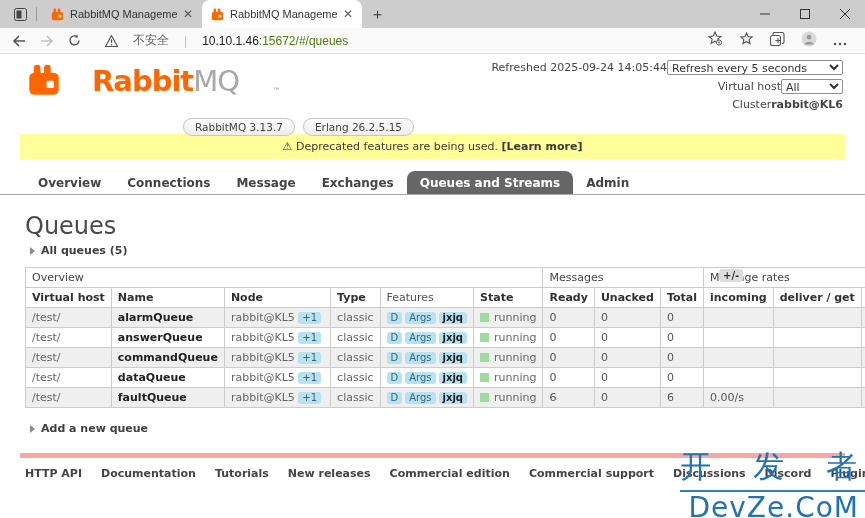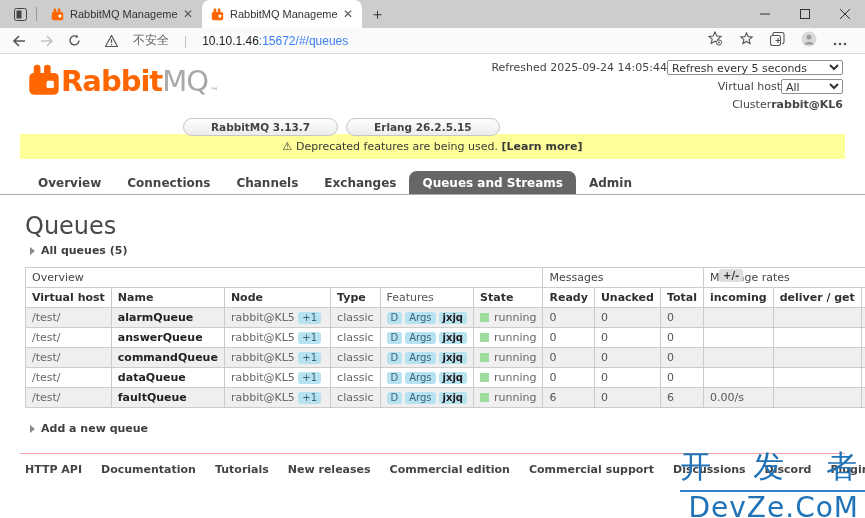--- a/index.html
+++ b/index.html
@@ -16,36 +16,36 @@
   .tab-close { color:#555; font-size:12px; line-height:1; }
   .newtab { margin-left:8px; font-size:15px; color:#333; }
   .chrome-spacer { flex:1; }
   .win-controls { display:flex; height:28px; align-self:flex-start; }
   .win-btn { width:40px; height:28px; display:flex; align-items:center; justify-content:center; }
 
   .toolbar { height:26px; background:#fafafa; border-bottom:1px solid #ddd; display:flex; align-items:center; padding:0 12px; }
   .nav-ic { margin-right:14px; display:flex; align-items:center; }
   .urlbar { display:flex; align-items:center; gap:15px; font-size:12px; color:#5f6368; margin-left:10px; flex:1; }
   .url-host { color:#202124; }
-  .url-path { color:#3b82f6; }
+  .url-path { color:#4d7c0f; }
   .url-divider { color:#c0c0c0; }
   .tb-right { display:flex; align-items:center; gap:16px; margin-right:6px; }
 
   
   .page { height:464px; position:relative; font-family:"DejaVu Sans", sans-serif; background:#fff; }
 
   .pg-header { position:relative; height:80px; }
-  .logo { position:absolute; left:27px; top:10px; display:flex; align-items:flex-end; }
+  .logo { position:absolute; left:27px; top:10px; display:flex; align-items:flex-end;gap:31px; }
   .logo-word { font-size:29px; line-height:1; letter-spacing:-1px; }
   .logo-rabbit-txt { color:#f60; font-weight:bold; }
   .logo-mq { color:#a8a8a8; }
   .logo-tm { font-size:9px; color:#a8a8a8; margin-left:2px; }
   .ver-badges { position:absolute; left:183px; top:82px; transform:translateY(-100%); display:flex; gap:8px; }
-  .ver-badge { font-size:10.5px; font-weight:bold; color:#444; background:linear-gradient(#fefefe,#ececec);
-               border:1px solid #c6c6c6; border-radius:9px; padding:2px 27px; white-space:nowrap; }
+  .ver-badge { font-size:10.5px; font-weight:normal; color:#444; background:linear-gradient(#fefefe,#ececec);
+               border:1px solid #c6c6c6; border-radius:9px; padding:2px 11px; white-space:nowrap; }
 
   .hdr-right { position:absolute; right:22px; top:6px; text-align:right; font-size:11px; color:#444; }
   .hdr-row { margin-bottom:4px; display:flex; justify-content:flex-end; align-items:center; }
   select { font-family:"DejaVu Sans", sans-serif; font-size:11px; color:#333; background:#fff;
            border:1px solid #8f8f8f; border-radius:2px; height:15px; }
   .sel-refresh { width:176px; }
   .sel-vhost { width:62px; }
   .logout-btn { background:#838383; color:#fff; font-size:11px; font-weight:bold; border:none;
                 border-radius:3px; padding:3px 8px; }
 
@@ -70,21 +70,21 @@
   td.c-vhost, td.c-node, td.c-type, td.c-state { color:#666; }
   td.c-name { font-weight:bold; color:#222; }
   td.num { text-align:right; color:#555; }
   .b-blue { display:inline-block; background:#b9e2f1; color:#33667f; border-radius:3px;
             padding:0px 4px 1px; font-size:10px; margin-right:3px; }
   .b-bold { color:#1d1d1d; font-weight:bold; margin-right:0; }
   .green-sq { display:inline-block; width:9px; height:9px; background:#9edc9e; margin-right:5px; vertical-align:-1px; }
   .plusminus { position:absolute; left:694px; top:2px; background:#ddd; border-radius:3px;
                padding:1px 4px; font-size:10px; font-weight:bold; color:#333; }
 
-  .footer { margin:18px 20px 0; border-top:1px solid #fca5a5; padding:9px 5px 0; display:flex; gap:19px; }
+  .footer { margin:18px 20px 0; border-top:5px solid #fca5a5; padding:9px 5px 0; display:flex; gap:19px; }
   .footer a { font-size:11px; font-weight:bold; color:#444; text-decoration:none; white-space:nowrap; }
 
   .watermark { position:absolute; right:6px; top:392px; text-align:right; color:#2173b8; font-family:"DejaVu Sans", sans-serif; }
   .wm-cn { font-size:31px; letter-spacing:16px; margin-right:-14px; padding-bottom:2px; border-bottom:2px solid #2f81c3; display:inline-block; }
   .wm-en { font-size:28px; letter-spacing:1px; line-height:1.15; }
 </style>
 </head>
 <body>
 
 <div class="screen">
@@ -239,21 +239,21 @@
 
     <div class="banner">
       <span>⚠</span>
       <span>Deprecated features are being used.</span>
       <b>[Learn more]</b>
     </div>
 
     <div class="navtabs">
       <span class="navtab">Overview</span>
       <span class="navtab">Connections</span>
-      <span class="navtab">Channels</span>
+      <span class="navtab">Message</span>
       <span class="navtab">Exchanges</span>
       <span class="navtab active">Queues and Streams</span>
       <span class="navtab">Admin</span>
     </div>
 
     <h1 class="page-title">Queues</h1>
 
     <div class="section-toggle">
       <span class="tri"></span>
       <span>All queues (5)</span>

